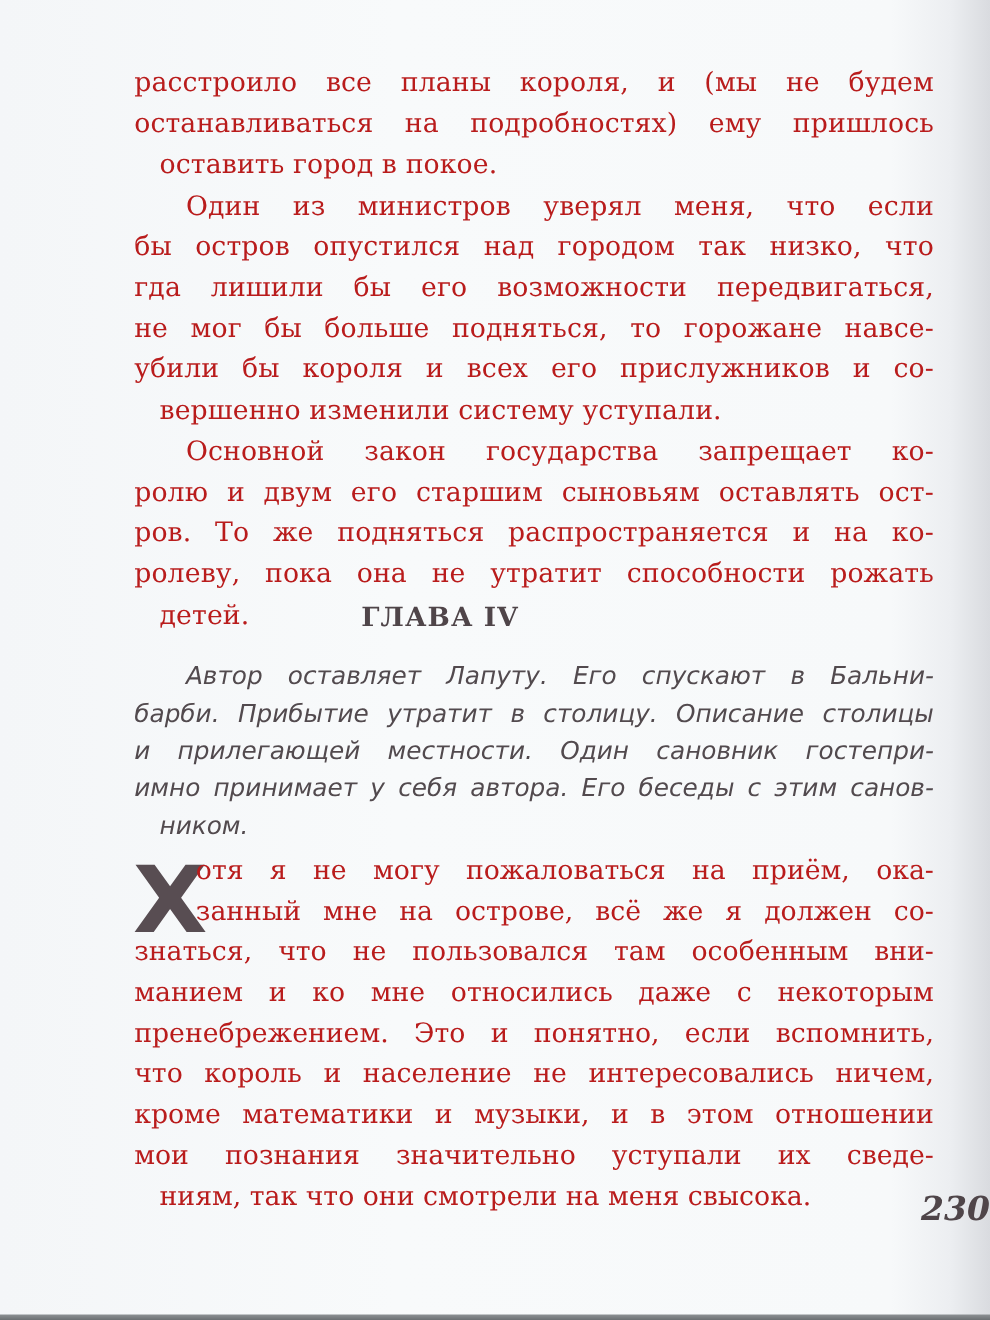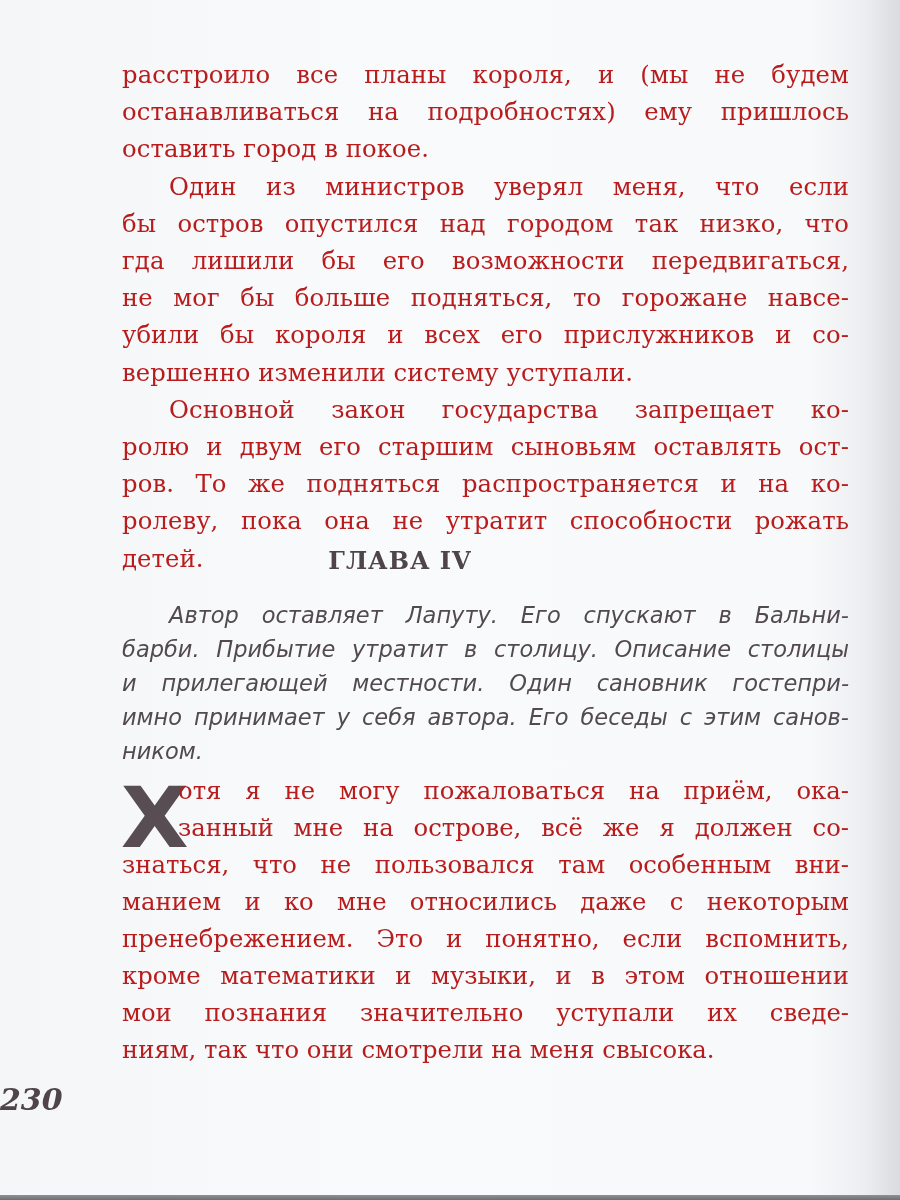--- a/index.html
+++ b/index.html
@@ -18,42 +18,42 @@
   .text-block {
     position: absolute; left: 122px; width: 727px;
     font-family: "DejaVu Serif", "Liberation Serif", serif;
     color: #b91c1c;
     font-size: 25px;
     line-height: 37.2px;
     text-align: justify;
   }
   .text-block p { margin: 0; }
   .line { display: block; text-align: justify; text-align-last: justify; white-space: nowrap; }
-  .line.last { text-align-last: left; }
+  .line.last { text-align-last: left; margin-left: 23px; }
   .indent { text-indent: 47px; }
   .body-top { top: 56px; font-size: 24.3px; letter-spacing: 0.1px; }
   .heading {
     position: absolute; top: 546px; left: 0; width: 800px; text-align: center;
     font-family: "DejaVu Serif", "Liberation Serif", serif;
     font-weight: bold; font-size: 24px; color: #4f4549; letter-spacing: 1px;
   }
   .summary {
     top: 598px; font-family: "DejaVu Sans", "Liberation Sans", sans-serif;
     font-style: italic; font-size: 22.5px; line-height: 34px; color: #524a4e;
   }
   .chapter-body { top: 772px; font-size: 24.3px; line-height: 37px; }
   .dropcap {
     position: absolute; left: 122px; top: 782px; width: 52px; height: 72px;
     font-family: "DejaVu Sans", "Liberation Sans", sans-serif;
     font-weight: bold; font-size: 84px; line-height: 72px; color: #584d52;
     transform: scaleX(1.05);
   }
   .dc-pad { display: inline-block; width: 56px; }
   .page-number {
-    position: absolute; top: 1082px; left: 0; width: 900px; text-align: left;
+    position: absolute; top: 1082px; left: 0; width: 900px; text-align: right;
     font-family: "DejaVu Serif", "Liberation Serif", serif;
     font-style: italic; font-weight: bold; font-size: 30px; color: #4f4549;
   }
 </style>
 </head>
 <body>
 
 <div class="page"></div>
 <div class="bottom-strip"></div>
 
@@ -91,18 +91,19 @@
 </div>
 
 <div class="dropcap">Х</div>
 
 <div class="text-block chapter-body">
   <span class="line"><span class="dc-pad"></span><span>отя я не могу пожаловаться на приём, ока-</span></span>
   <span class="line"><span class="dc-pad"></span><span>занный мне на острове, всё же я должен со-</span></span>
   <span class="line">знаться, что не пользовался там особенным вни-</span>
   <span class="line">манием и ко мне относились даже с некоторым</span>
   <span class="line">пренебрежением. Это и понятно, если вспомнить,</span>
+  <span class="line">что король и население не интересовались ничем,</span>
   <span class="line">кроме математики и музыки, и в этом отношении</span>
   <span class="line">мои познания значительно уступали их сведе-</span>
   <span class="line last">ниям, так что они смотрели на меня свысока.</span>
 </div>
 
 <div class="page-number">230</div>
 
 </body></html>

